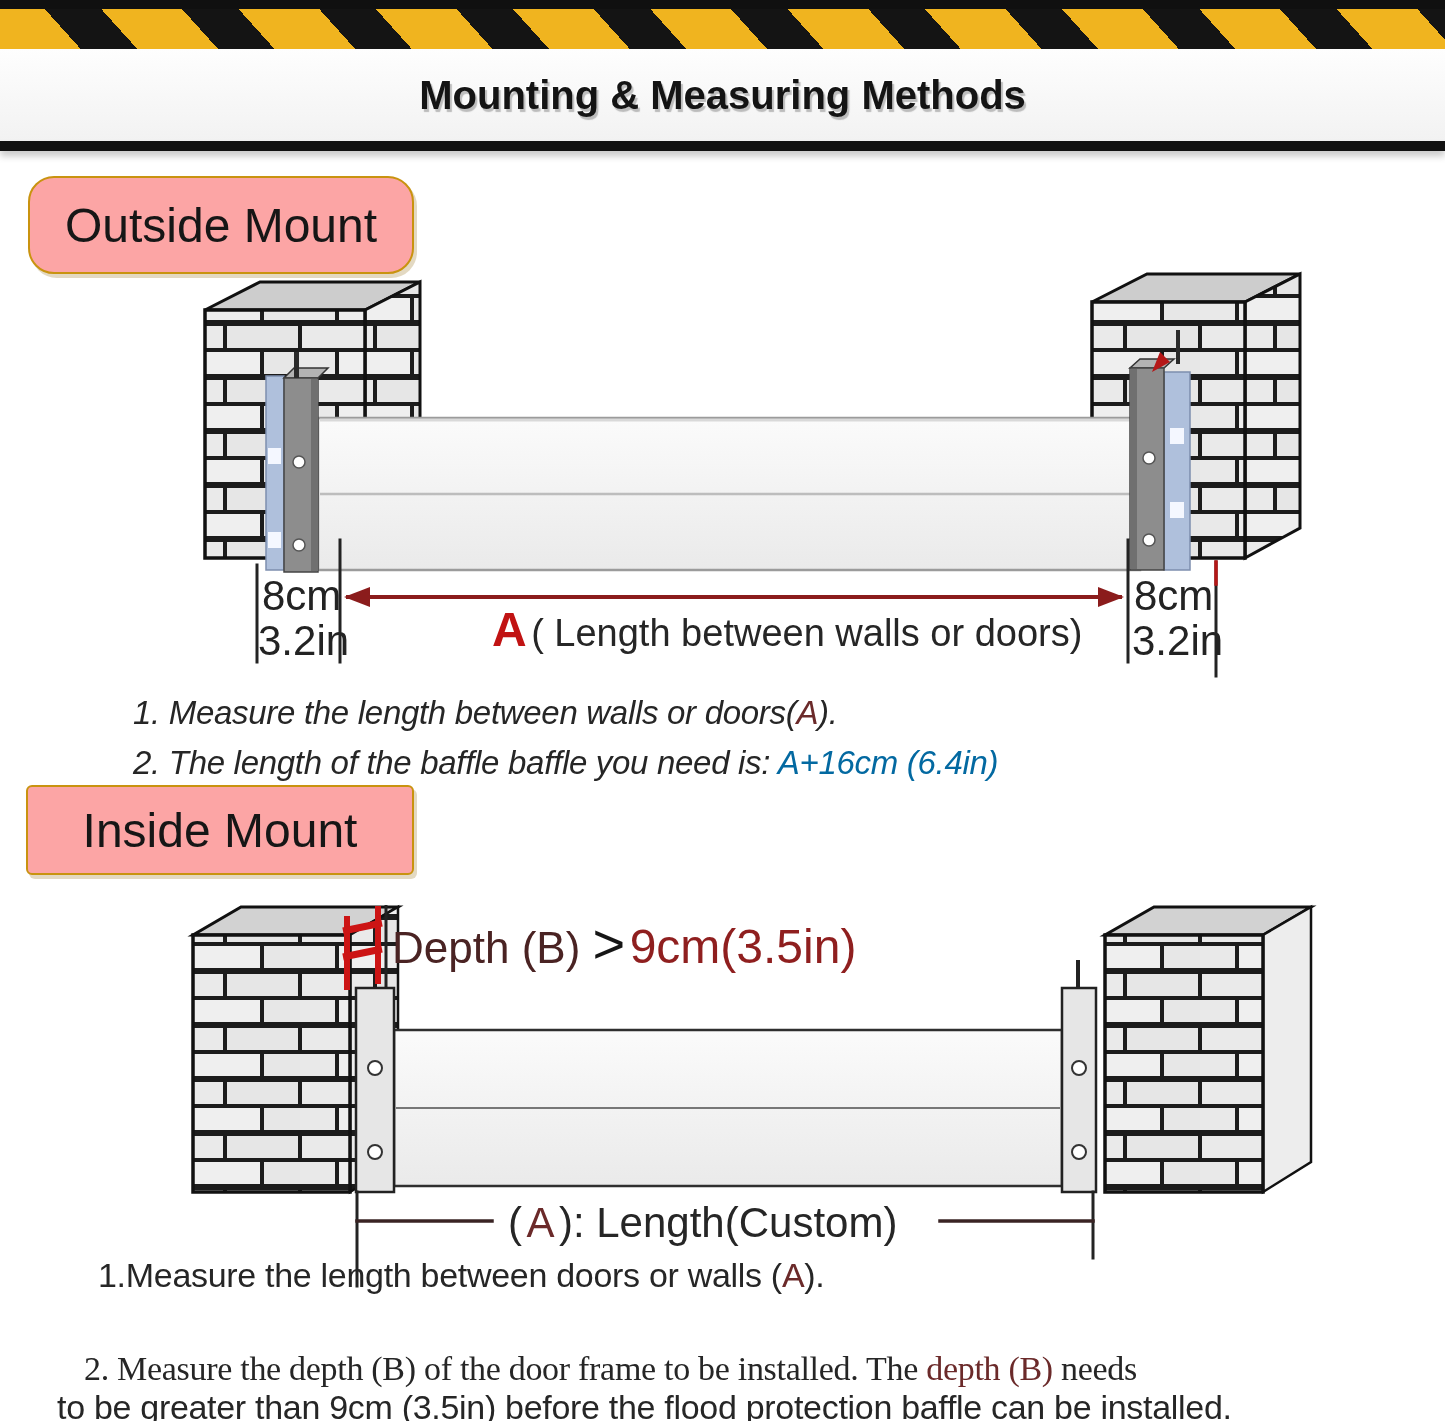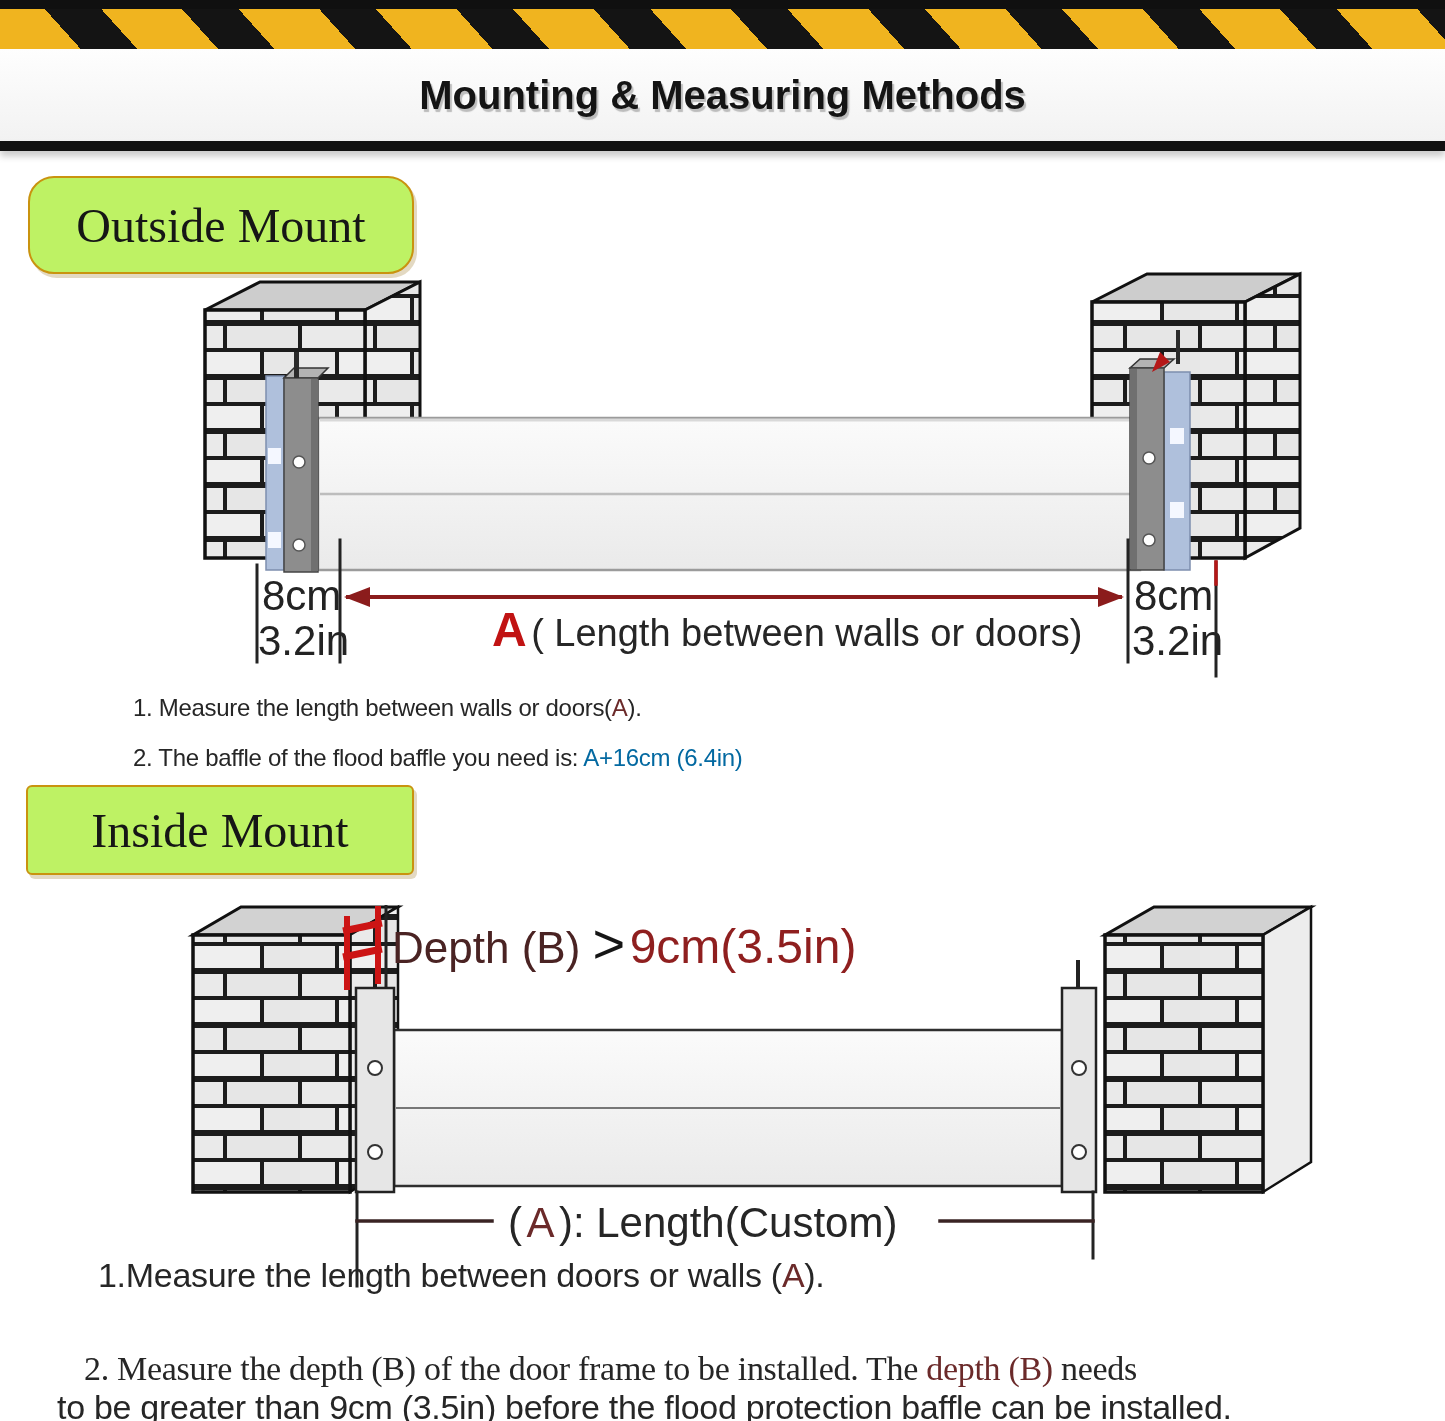--- a/index.html
+++ b/index.html
@@ -21,31 +21,30 @@
   }
   #hdr-title{
     font-size:40px;font-weight:700;color:#141414;letter-spacing:0px;
     text-shadow:2px 3px 1px rgba(140,140,140,.55), -1px -1px 0 #ffffff;
     white-space:nowrap;
   }
   #hdr-botbar{left:0;top:141px;width:1445px;height:10px;background:#111;
     box-shadow:0 5px 7px rgba(0,0,0,.22);}
   
   .badge{
-    position:absolute;background:#bef264;border:2px solid #C9930F;border-radius:26px;
+    position:absolute;background:#fca5a5;border:2px solid #C9930F;border-radius:26px;
     display:flex;align-items:center;justify-content:center;
     font-size:48px;color:#161616;white-space:nowrap;
     box-shadow:3px 4px 0 rgba(145,105,10,.25);
-    font-family:Liberation Serif, serif;
   }
   #badge-outside{left:28px;top:176px;width:382px;height:94px;}
   #badge-inside{left:26px;top:785px;width:384px;height:86px;border-radius:6px;}
   
   .step{position:absolute;color:#262626;white-space:nowrap;letter-spacing:-0.3px;}
-  .o-step{font-size:24px;}
+  .o-step{font-size:33px;font-style:italic;}
   .i-step{font-size:34px;}
   #o-step1{left:133px;top:694px;}
   #o-step2{left:133px;top:744px;}
   #i-step1{left:98px;top:1256px;}
   #i-step2{left:84px;top:1350px;font-family:Liberation Serif, serif;}
   #i-step3{left:57px;top:1388px;}
   .red-soft{color:#6B2A2A;}
   .red-strong{color:#0369a1;}
   svg text{font-family:"Liberation Sans",sans-serif;}
 </style>
@@ -139,21 +138,21 @@
   <text x="492" y="646">
     <tspan font-size="48" font-weight="bold" fill="#C11313">A</tspan>
     <tspan font-size="38" fill="#262626">( Length between walls or doors)</tspan>
   </text>
 </svg>
 
 <div class="step o-step" id="o-step1">
   <span>1.</span><span> Measure the length between walls or doors(</span><span class="red-soft">A</span><span>).</span>
 </div>
 <div class="step o-step" id="o-step2">
-  <span>2.</span><span> The baffle of the flood baffle you need is: </span><span class="red-strong">A+16cm (6.4in)</span>
+  <span>2.</span><span> The length of the baffle baffle you need is: </span><span class="red-strong">A+16cm (6.4in)</span>
 </div>
 
 <div class="badge" id="badge-inside">
   <span>Inside Mount</span>
 </div>
 
 <svg class="abs" style="left:0;top:890px" width="1445" height="400" viewBox="0 890 1445 400">
   <g>
     <polygon points="193,935 350,935 398,907 241,907" fill="#d2d2d2" stroke="#111" stroke-width="3"></polygon>
     <polygon points="350,935 398,907 398,1162 350,1192" fill="url(#bricks)" stroke="#111" stroke-width="2.5"></polygon>

